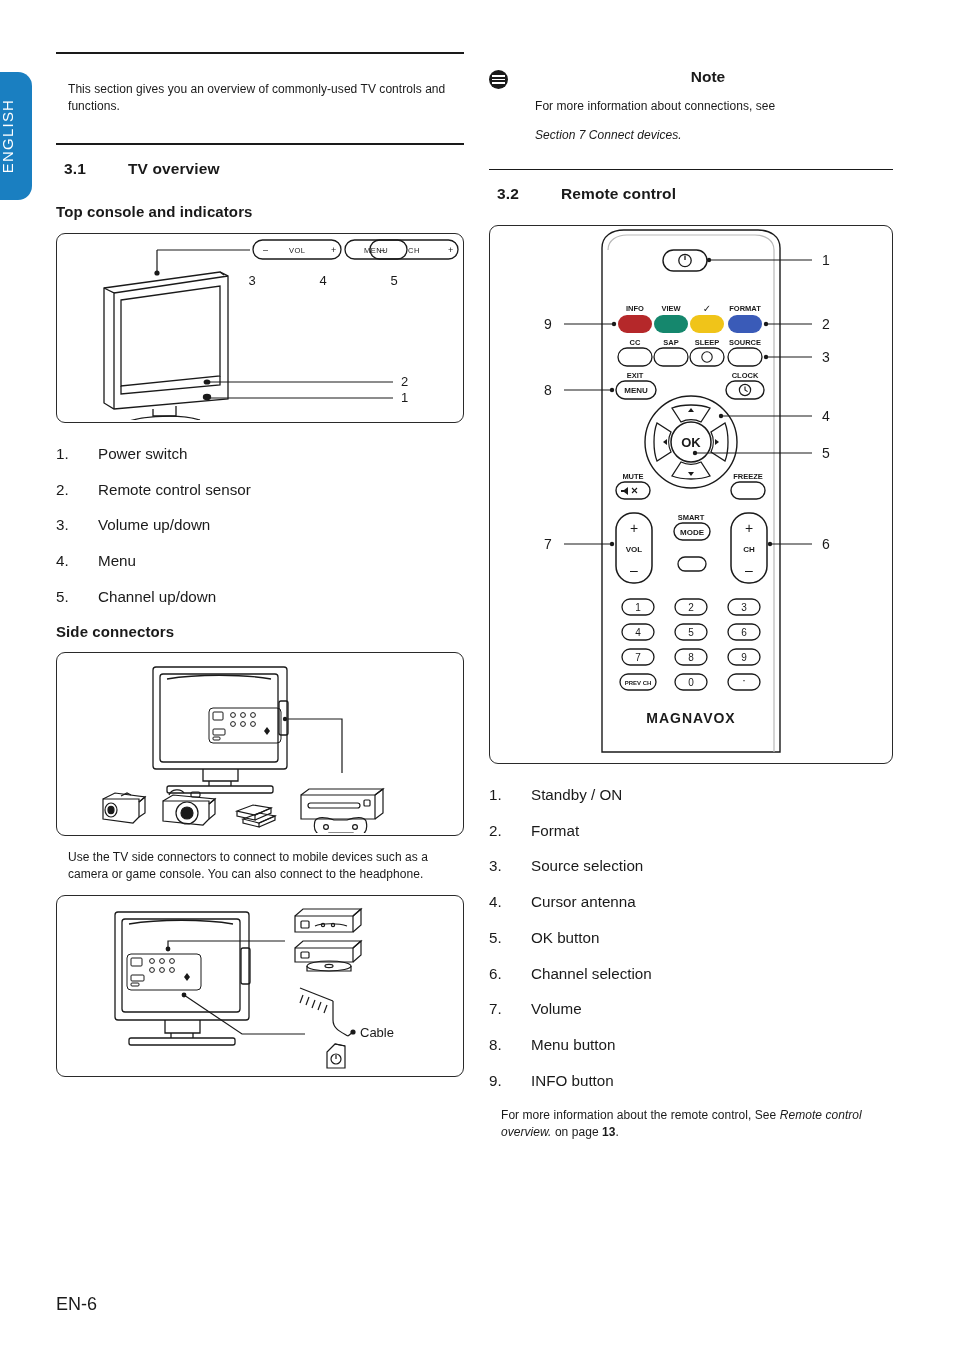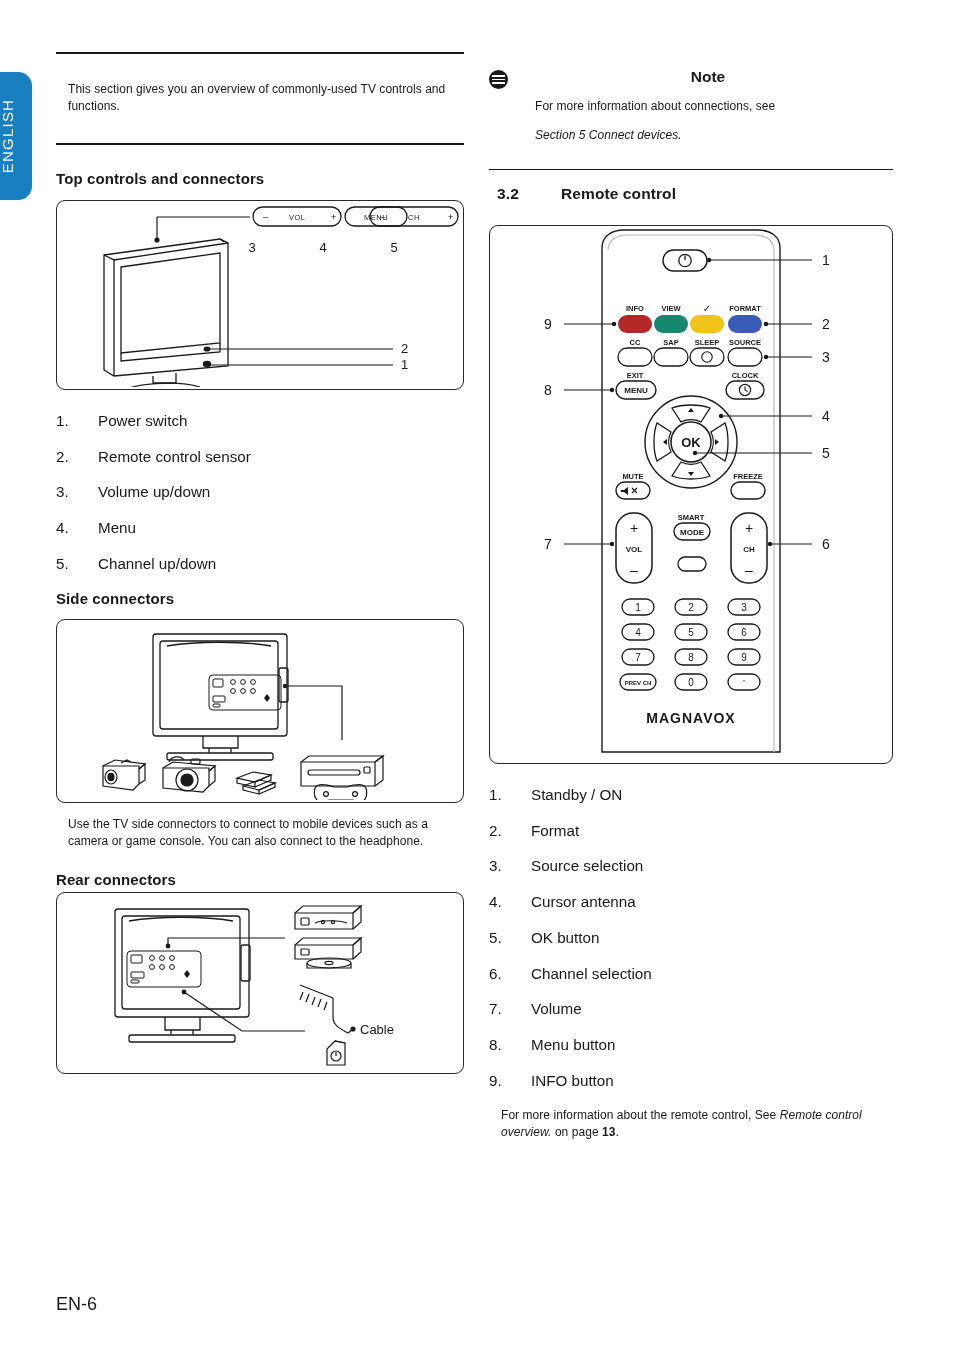--- a/index.html
+++ b/index.html
@@ -57,22 +57,25 @@
 
   <div class="col-left">
 
     <div class="rule" style="margin-top:52px;"></div>
 
 
     <p class="body" style="margin-top:27px;">This section gives you an overview of commonly-used TV controls and functions.</p>
 
     <div class="rule" style="margin-top:27px;"></div>
 
-
-    <h3 class="head" style="margin-top:25px;">Top controls and connectors</h3>
+    <h2 class="sub" style="margin-top:15px;">
+      <span class="num">3.1</span><span>TV overview</span>
+    </h2>
+
+    <h3 class="head" style="margin-top:25px;">Top console and indicators</h3>
 
     <div class="figbox" style="margin-top:13px;height:188px;">
       <svg width="406" height="186" viewBox="0 0 406 186">
 
         <path d="M100 16 L100 38" stroke="#1a1a1a" stroke-width="1.2" fill="none"></path>
         <path d="M100 16 L193 16" stroke="#1a1a1a" stroke-width="1.2" fill="none"></path>
         <circle cx="100" cy="39" r="2.6" fill="#1a1a1a"></circle>
 
         <rect x="196" y="6" width="88" height="19" rx="9.5" fill="none" stroke="#1a1a1a" stroke-width="1.3"></rect>
         <text x="206" y="19" font-size="9">–</text>
@@ -191,21 +194,20 @@
           <rect x="307" y="147" width="6" height="6" rx="1"></rect>
           <path d="M258 168 C255 180 264 186 272 180 L296 180 C304 186 312 180 309 168 C306 162 296 165 290 167 L277 167 C271 165 261 162 258 168 Z"></path>
           <circle cx="269" cy="174" r="2.4"></circle>
             <circle cx="298" cy="174" r="2.4"></circle>
         </g>
       </svg>
     </div>
 
     <p class="body" style="margin-top:13px;">Use the TV side connectors to connect to mobile devices such as a camera or game console. You can also connect to the headphone.</p>
 
-    <h3 class="head" style="margin-top:21px;">Rear connectors</h3>
 
     <div class="figbox" style="margin-top:4px;height:180px;">
       <svg width="406" height="178" viewBox="0 0 406 178">
         <g fill="none" stroke="#1a1a1a" stroke-width="1.3">
           <rect x="58" y="16" width="134" height="108" rx="3"></rect>
           <rect x="65" y="23" width="118" height="93" rx="3"></rect>
           <path d="M72 28 C102 23 147 23 176 28"></path>
           <rect x="184" y="52" width="9" height="36" rx="2"></rect>
           <path d="M108 124 L108 137 L143 137 L143 124"></path>
           <path d="M114 137 L114 142 M136 137 L136 142"></path>
@@ -275,21 +277,21 @@
   <div class="col-right">
 
     <div class="note-wrap" style="margin-top:68px;">
       <span class="note-ic">
           <i></i>
           <i></i>
           <i></i>
         </span>
       <div class="note-title">Note</div>
       <p class="body">For more information about connections, see</p>
-      <p class="body ital">Section 5 Connect devices.</p>
+      <p class="body ital">Section 7 Connect devices.</p>
     </div>
 
     <div class="rule-thin" style="margin-top:24px;"></div>
 
     <h2 class="sub" style="margin-top:15px;">
       <span class="num">3.2</span><span>Remote control</span>
     </h2>
 
     <div class="figbox" style="margin-top:22px;height:537px;">
       <svg width="402" height="535" viewBox="0 0 402 535">

